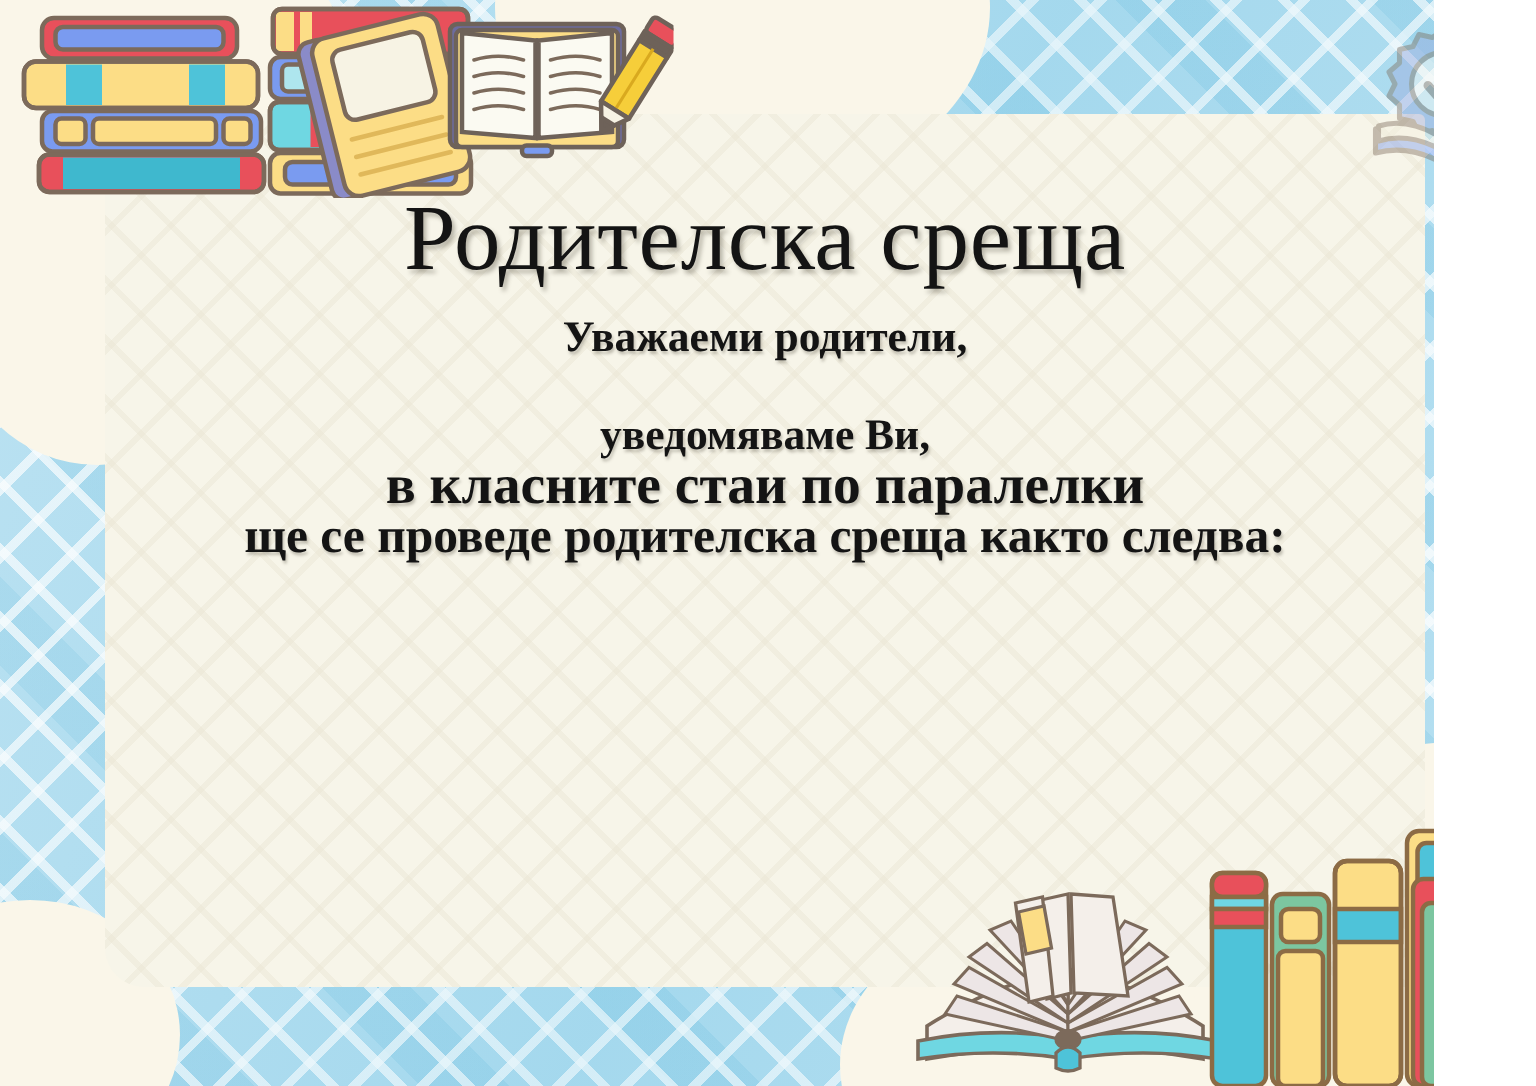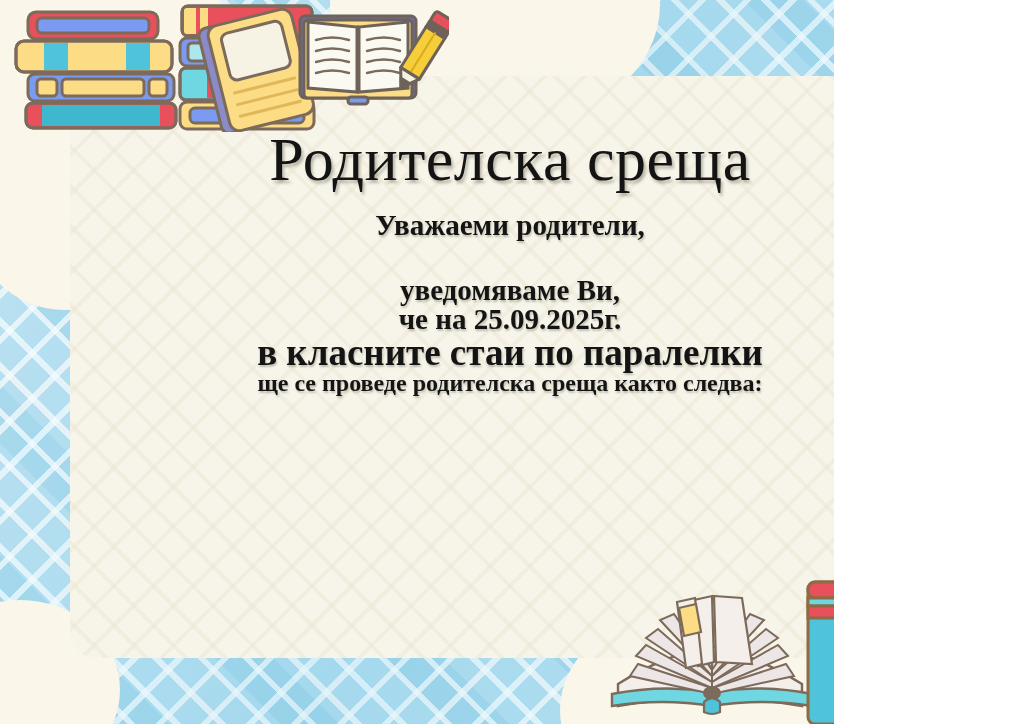--- a/index.html
+++ b/index.html
@@ -7,21 +7,21 @@
     margin: 0;
     padding: 0;
     background: #ffffff;
   }
   body {
     font-family: "Liberation Serif", "DejaVu Serif", serif;
   }
 
   .poster {
     position: relative;
-    width: 834px;
+    width: 956px;
     height: 724px;
     overflow: hidden;
     background: #ACDCEF;
   }
 
   
   .bg-pattern {
     position: absolute;
     inset: 0;
     background-color: #AEDCEF;
@@ -118,21 +118,21 @@
     padding-top: 20px;
     font-size: 29px;
     line-height: 1.0;
     font-weight: 700;
     font-family: "Liberation Serif", "DejaVu Serif", serif;
     text-shadow: 1px 2px 2px rgba(95,90,75,0.35);
   }
   .line { display: block; }
   .line.sp { height: 36px; }
   .line.sp2 { height: 30px; }
-  .line-wide { font-size: 24px; }
+  .line-wide { font-size: 33px; }
   .line-big { font-size: 37px; }
 
   
   .art { position: absolute; }
   .art svg { display: block; }
 
   .art-topleft { left: 4px; top: 4px; }
   .art-logo    { left: 912px; top: 14px; opacity: 0.42; }
   .art-shelf   { left: 602px; top: 516px; }
 </style>
@@ -157,21 +157,20 @@
     <div class="card-texture"></div>
   </div>
 
   <div class="content">
     <h1 class="title">Родителска среща</h1>
 
     <div class="body-block">
       <span class="line">Уважаеми родители,</span>
       <span class="line sp"></span>
       <span class="line">уведомяваме Ви,</span>
-      <span class="line">че на 25.09.2025г.</span>
       <span class="line line-big">в класните стаи по паралелки</span>
       <span class="line line-wide">ще се проведе родителска среща както следва:</span>
       <span class="line sp2"></span>
       <span class="line sp2"></span>
     </div>
   </div>
 
   <div class="art art-topleft">
     <svg width="445" height="128" viewBox="0 0 445 128" fill="none">
       <g stroke="#7C6A5B" stroke-width="3">

